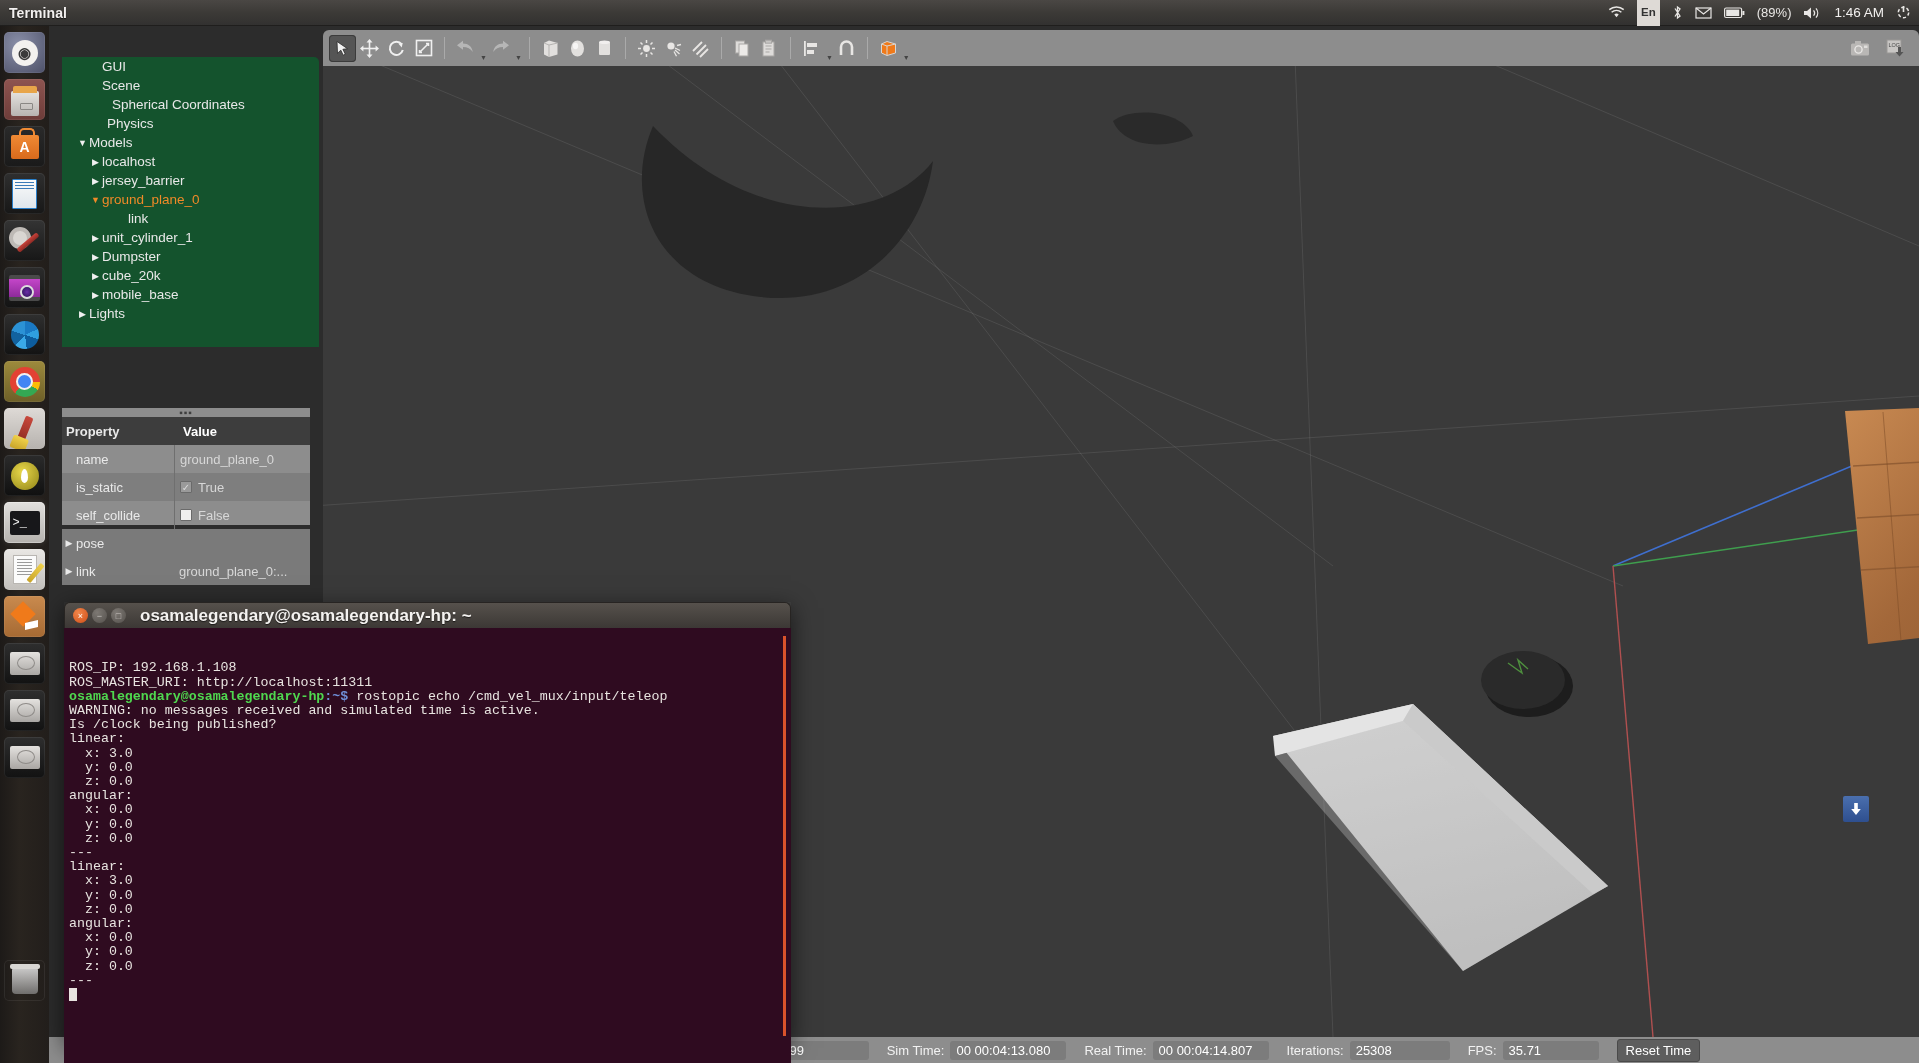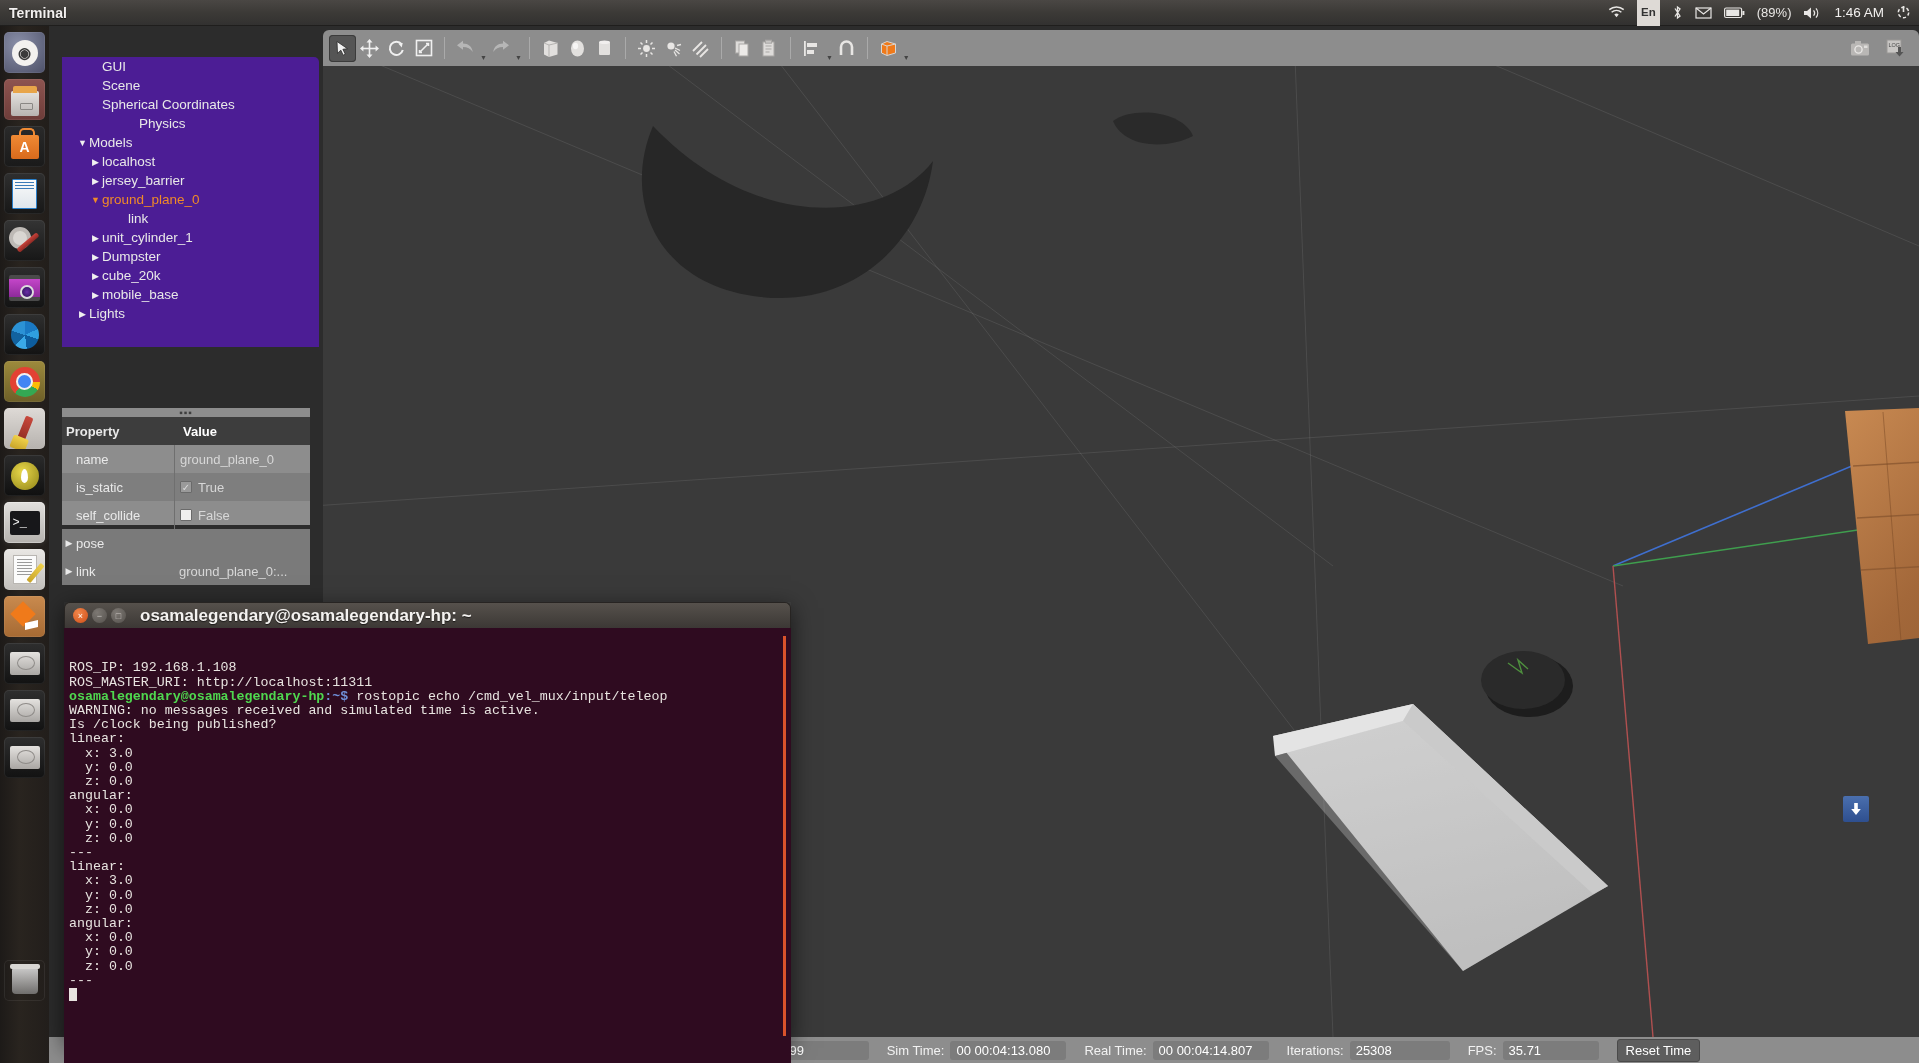--- a/index.html
+++ b/index.html
@@ -124,21 +124,21 @@
   }
   #tabs { display: flex; padding: 7px 0 0 13px; gap: 2px; }
   .tab {
     background: #8f8f8f; color: #f0efee; font-size: 13.5px;
     padding: 5px 14px 6px 14px; border-radius: 4px 4px 0 0;
     border: 1px solid #5c5c5c; border-bottom: none; cursor: pointer;
   }
   .tab.sel { background: #a0a0a0; color: #ffffff; }
   #tree-box {
     position: absolute; left: 13px; top: 31px; width: 257px; height: 290px;
-    background: #4c1d95; border-radius: 0 5px 0 0; overflow: hidden;
+    background: #14532d; border-radius: 0 5px 0 0; overflow: hidden;
   }
   .tnode {
     display: flex; align-items: center; height: 19px;
     color: #e8e8e8; font-size: 13.5px; cursor: pointer; white-space: nowrap;
   }
   .tnode.sel { color: #f08a28; }
   .arw { width: 13px; text-align: center; font-size: 9px; color: #f0f0f0; flex: 0 0 13px; }
   .tnode.sel .arw { color: #f08a28; }
 
   
@@ -352,25 +352,25 @@
 
       <div id="tree-box">
           <div class="tnode" style="padding-left: 27px;">
             <span class="arw"></span>
             <span>GUI</span>
           </div>
           <div class="tnode" style="padding-left: 27px;">
             <span class="arw"></span>
             <span>Scene</span>
           </div>
-          <div class="tnode" style="padding-left: 27px;">
+          <div class="tnode" style="padding-left: 37px;">
             <span class="arw"></span>
             <span>Spherical Coordinates</span>
           </div>
-          <div class="tnode" style="padding-left: 32px; margin-left: 32px;">
+          <div class="tnode" style="padding-left: 32px;">
             <span class="arw"></span>
             <span>Physics</span>
           </div>
           <div class="tnode" style="padding-left: 14px;">
             <span class="arw">▼</span>
             <span>Models</span>
           </div>
           <div class="tnode" style="padding-left: 27px;">
             <span class="arw">▶</span>
             <span>localhost</span>

